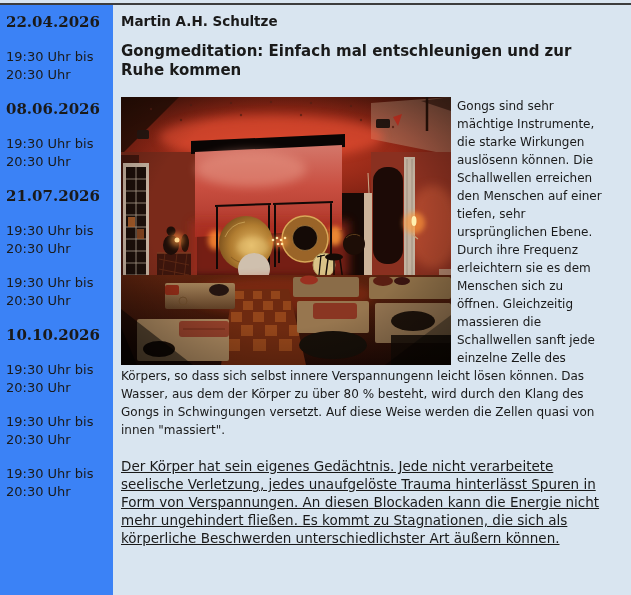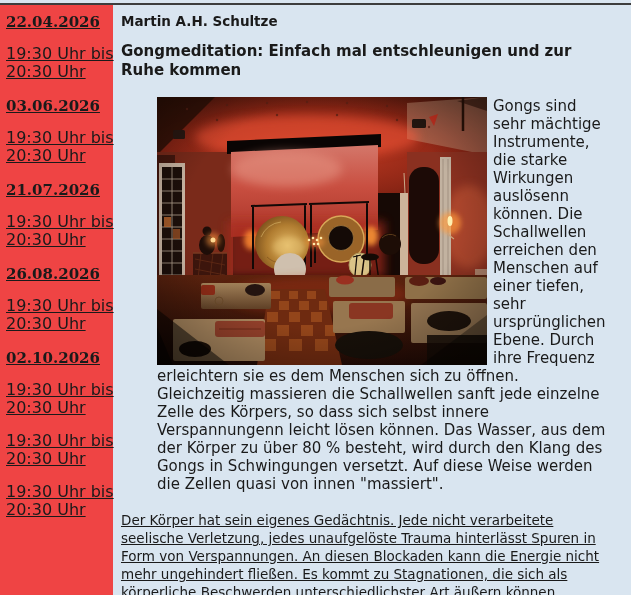--- a/index.html
+++ b/index.html
@@ -7,38 +7,37 @@
     width:631px;height:595px;overflow:hidden;
     background:#d9e5f0;
     font-family:"DejaVu Sans",sans-serif;
     color:#1a1a1a;
   }
   .top-strip{height:3px;background:#d9e5f0;}
   .top-rule{height:2px;background:#3d3d3d;}
   .layout{display:flex;height:590px;}
   aside.schedule{
     flex:0 0 113px;width:113px;box-sizing:border-box;
-    background:#ef4444;
+    background:#3b82f6;
     padding:7px 0 0 6px;
-    text-decoration:underline;
   }
   .sched-date{
     font-family:"DejaVu Serif",serif;
     font-weight:bold;font-size:15px;line-height:20px;
     margin:0 0 13px 0;white-space:nowrap;
   }
-  .sched-times{font-size:16px;line-height:18px;margin:4px 0 15px 0;}
+  .sched-times{font-size:13px;line-height:18px;margin:16px 0 15px 0;}
   .sched-times div{white-space:nowrap;}
   main.content{
     flex:1;box-sizing:border-box;
     padding:7px 24px 0 8px;
   }
   .speaker{font-weight:bold;font-size:13.5px;line-height:18px;}
   .title{font-weight:bold;font-size:15px;line-height:19px;margin:12px 0 0 0;}
-  .flow{margin-top:17px;font-size:15px;line-height:18px;margin-left:36px;}
+  .flow{margin-top:17px;font-size:12px;line-height:18px;}
   .flow p{margin:0;}
   .photo{float:left;margin:0 6px 2px 0;display:block;}
   .para2{margin:18px 0 0 0;font-size:13.5px;line-height:18px;text-decoration:underline;}
 </style>
 </head>
 <body>
 
 <div class="top-strip"></div>
 <div class="top-rule"></div>
 
@@ -46,42 +45,41 @@
 
   <aside class="schedule">
     <div>
       <div class="sched-date">22.04.2026</div>
       <div class="sched-times">
         <div>19:30 Uhr bis</div>
         <div>20:30 Uhr</div>
       </div>
     </div>
     <div>
-      <div class="sched-date">03.06.2026</div>
+      <div class="sched-date">08.06.2026</div>
       <div class="sched-times">
         <div>19:30 Uhr bis</div>
         <div>20:30 Uhr</div>
       </div>
     </div>
     <div>
       <div class="sched-date">21.07.2026</div>
       <div class="sched-times">
         <div>19:30 Uhr bis</div>
         <div>20:30 Uhr</div>
       </div>
     </div>
     <div>
-      <div class="sched-date">26.08.2026</div>
-      <div class="sched-times">
-        <div>19:30 Uhr bis</div>
-        <div>20:30 Uhr</div>
-      </div>
-    </div>
-    <div>
-      <div class="sched-date">02.10.2026</div>
+      <div class="sched-times">
+        <div>19:30 Uhr bis</div>
+        <div>20:30 Uhr</div>
+      </div>
+    </div>
+    <div>
+      <div class="sched-date">10.10.2026</div>
       <div class="sched-times">
         <div>19:30 Uhr bis</div>
         <div>20:30 Uhr</div>
       </div>
     </div>
     <div>
       <div class="sched-times">
         <div>19:30 Uhr bis</div>
         <div>20:30 Uhr</div>
       </div>

